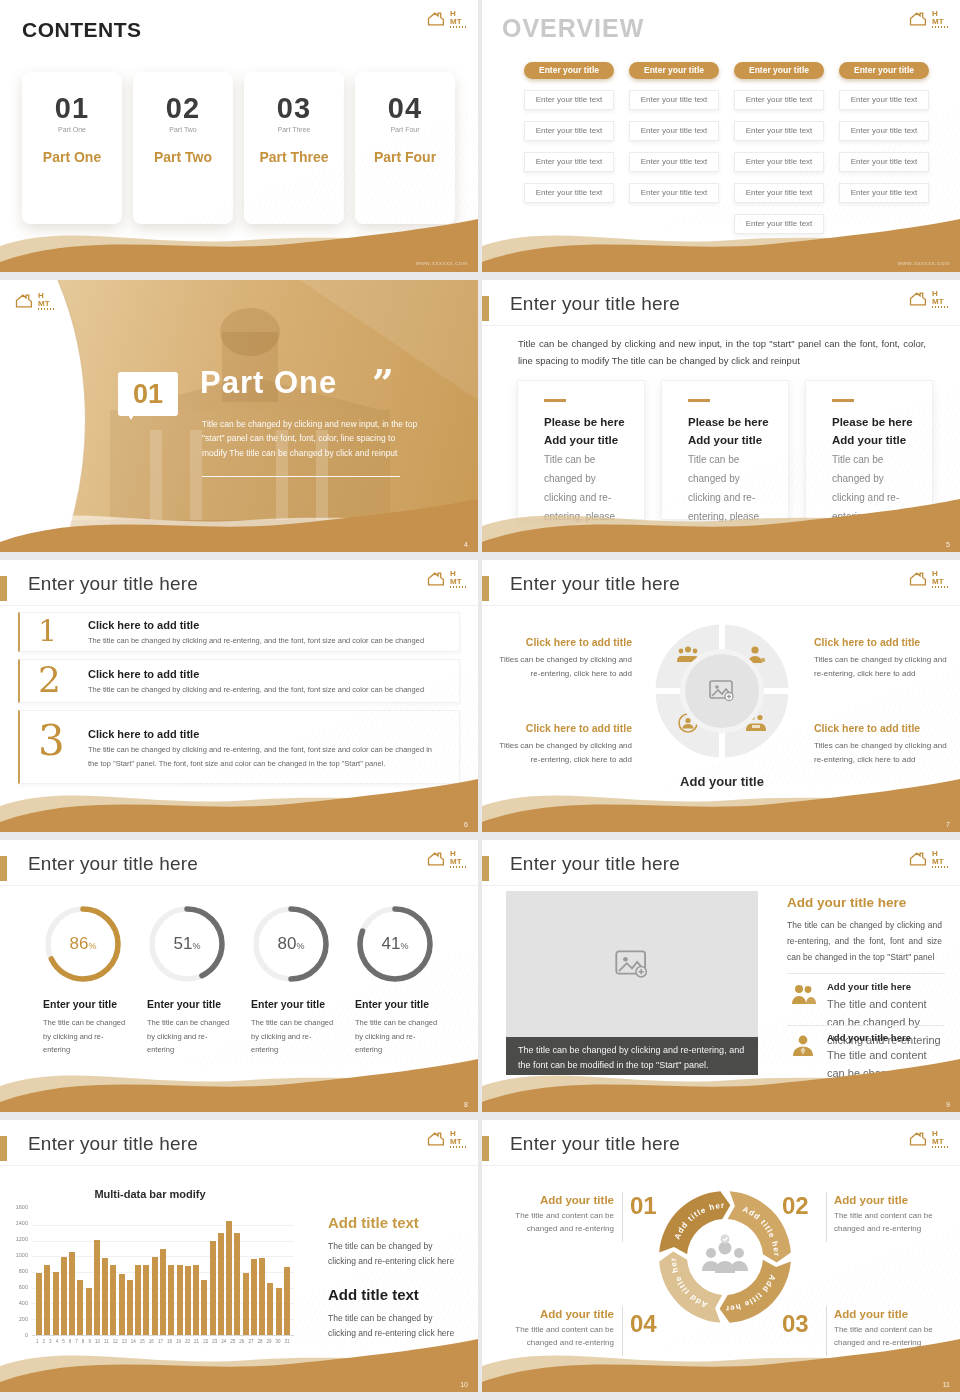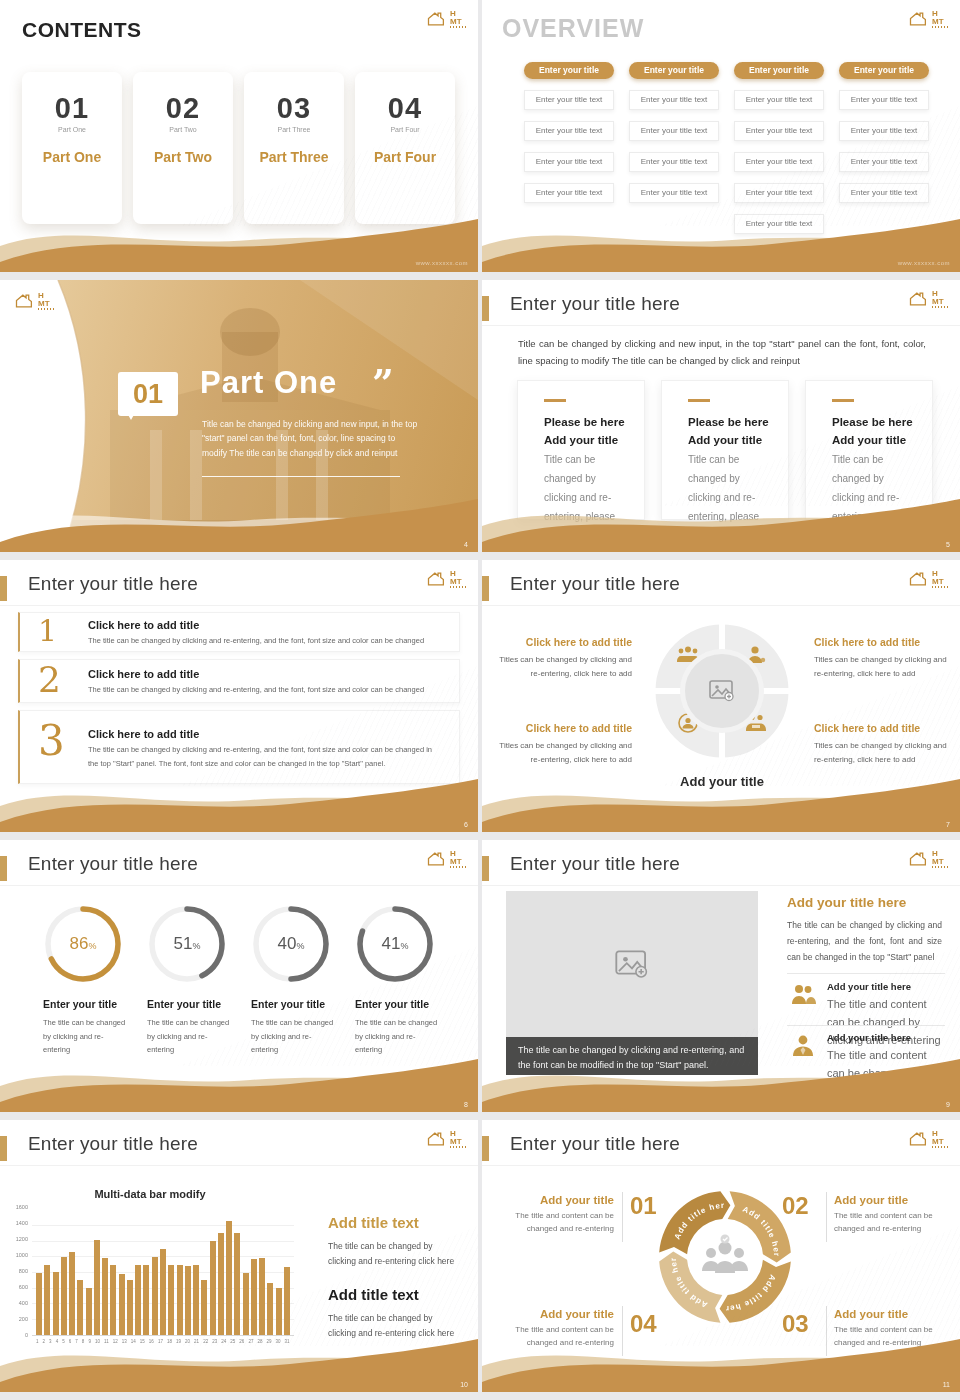--- a/index.html
+++ b/index.html
@@ -475,21 +475,21 @@
         <div class="s7-lab">Enter your title</div>
         <div class="s7-body">The title can be changed by clicking and re-entering</div>
       </div>
       <div class="s7-col">
         <div class="donut-wrap">
           <svg class="donut" width="80" height="80">
             <circle class="donut-track" cx="40" cy="40" r="35"></circle>
             <circle class="donut-val" cx="40" cy="40" r="35" pathLength="100" stroke-dashoffset="25" stroke-dasharray="50 50"></circle>
           </svg>
           <div class="pct">
-                <span class="pct-num">40</span>
+                <span class="pct-num">80</span>
                 <span class="pct-sign">%</span>
               </div>
         </div>
         <div class="s7-lab">Enter your title</div>
         <div class="s7-body">The title can be changed by clicking and re-entering</div>
       </div>
       <div class="s7-col">
         <div class="donut-wrap">
           <svg class="donut" width="80" height="80">
             <circle class="donut-track" cx="40" cy="40" r="35"></circle>

